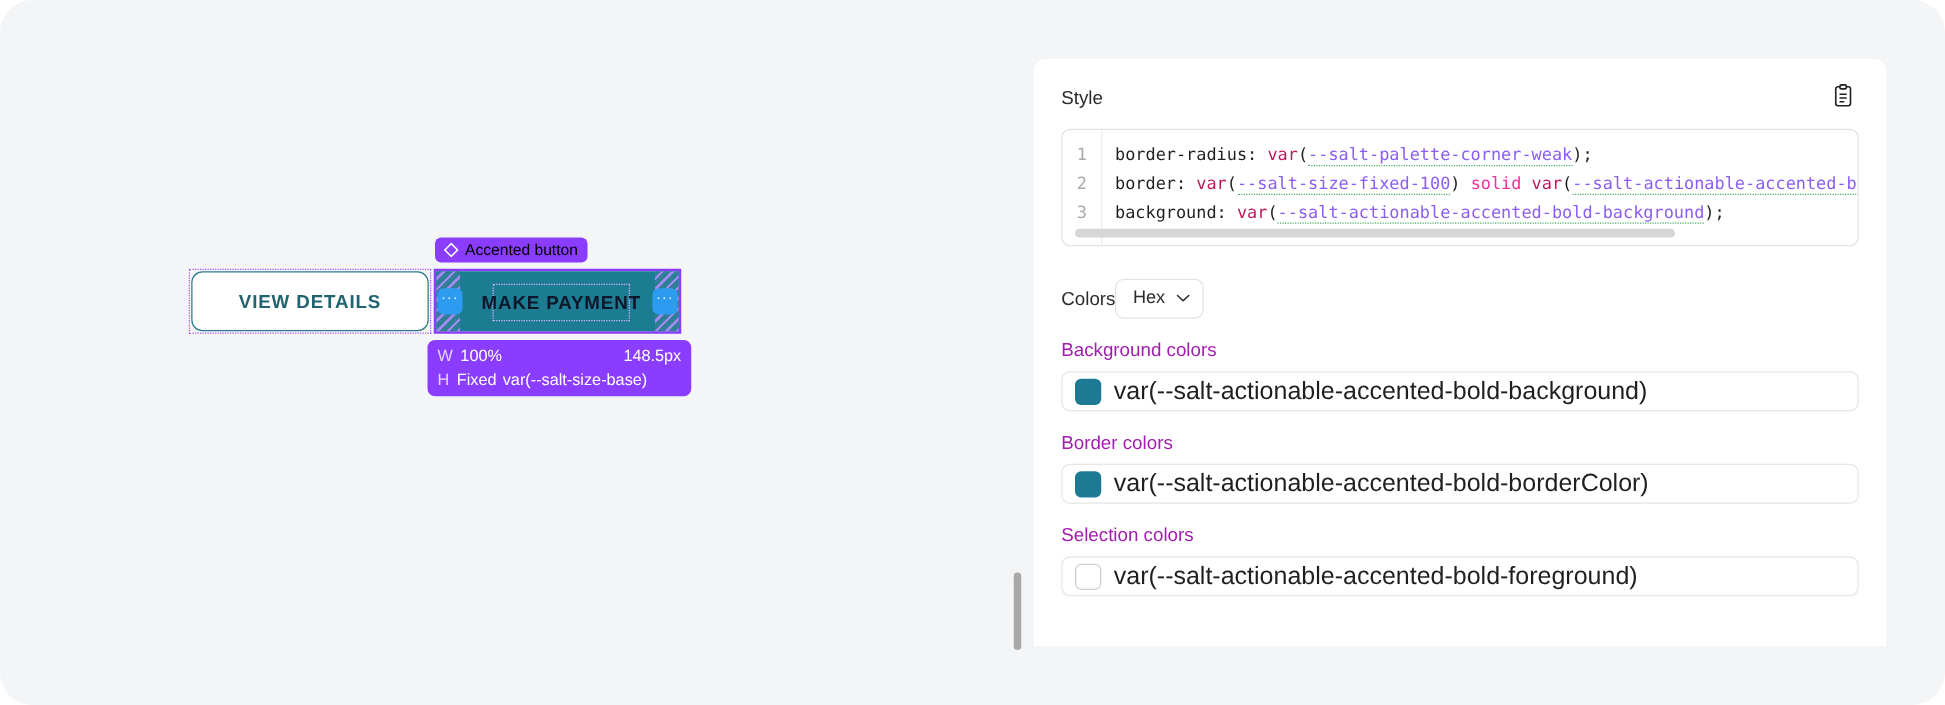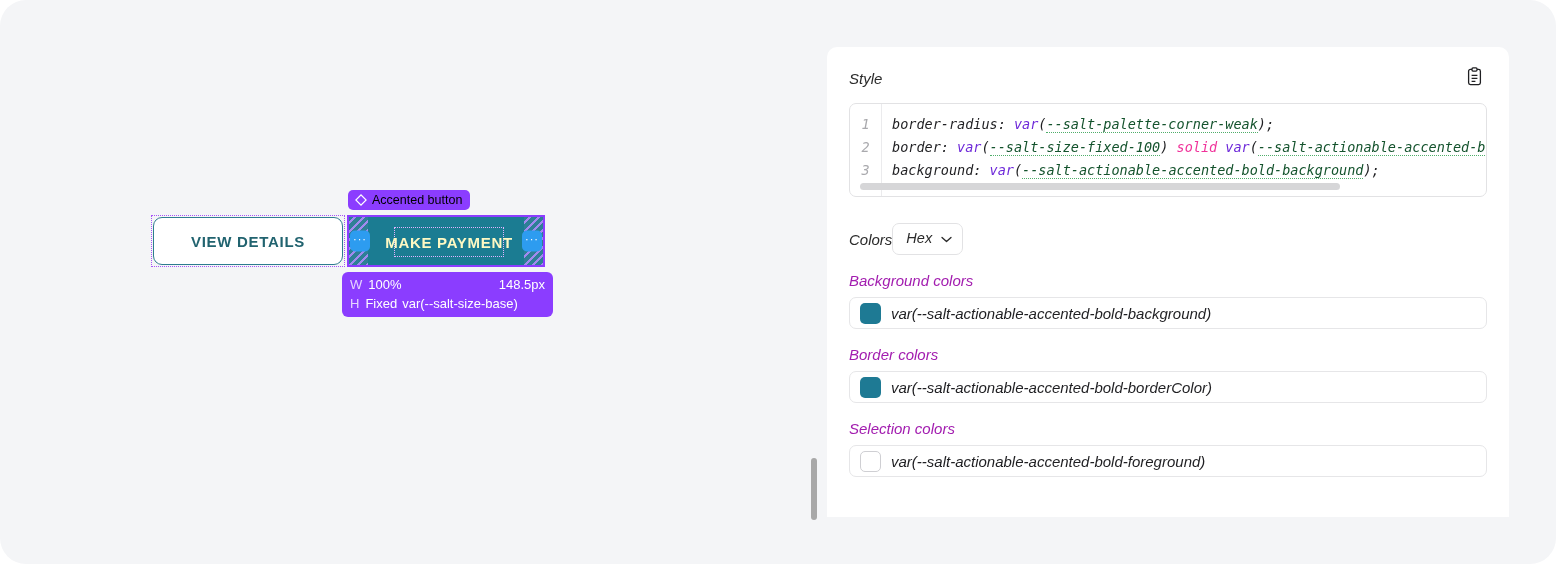--- a/index.html
+++ b/index.html
@@ -142,21 +142,21 @@
   .mp-label-box {
     position: absolute;
     left: 45px;
     top: 10px;
     width: 108px;
     height: 28px;
     border: 1px dotted #e0b3ff;
     display: flex;
     align-items: center;
     justify-content: center;
-    color: #fef9c3;
+    color: #0f172a;
     font-size: 15px;
     font-weight: bold;
     letter-spacing: 0.7px;
     white-space: nowrap;
   }
 
   
   .size-tip {
     position: absolute;
     left: 342px;
@@ -193,21 +193,21 @@
   .panel-scrollbar {
     position: absolute;
     left: 811px;
     top: 458px;
     width: 6px;
     height: 62px;
     background: #a8a8a8;
     border-radius: 3px;
   }
 
-  .panel-inner { padding: 18px 22px 0 22px; font-style: italic; }
+  .panel-inner { padding: 18px 22px 0 22px; }
 
   .sec-head {
     display: flex;
     align-items: center;
     justify-content: space-between;
     height: 26px;
   }
   .sec-title {
     font-size: 15px;
     color: #2b2b2b;
@@ -252,24 +252,24 @@
     overflow: hidden;
     position: relative;
   }
   .code-line {
     font-family: "DejaVu Sans Mono", "Liberation Mono", monospace;
     font-size: 13.5px;
     line-height: 23px;
     white-space: nowrap;
     color: #1f1f22;
   }
-  .tk-fn  { color: #6d28d9; }
+  .tk-fn  { color: #be185d; }
   .tk-kw  { color: #f0329a; }
   .tk-var {
-    color: #14532d;
+    color: #8b5cf6;
     border-bottom: 1px dotted #4fae6a;
   }
   .code-hscroll {
     position: absolute;
     left: 10px;
     bottom: 6px;
     width: 480px;
     height: 7px;
     background: #d6d6d8;
     border-radius: 4px;
@@ -306,21 +306,21 @@
   .color-field {
     margin-top: 8px;
     height: 32px;
     border: 1px solid #e6e6e8;
     border-radius: 7px;
     display: flex;
     align-items: center;
     padding: 0 10px;
     box-sizing: border-box;
     background: #ffffff;
-    font-size: 15px;
+    font-size: 20px;
     color: #1f1f22;
   }
   .swatch {
     width: 21px;
     height: 21px;
     border-radius: 5px;
     flex: 0 0 21px;
     margin-right: 10px;
     box-sizing: border-box;
   }

